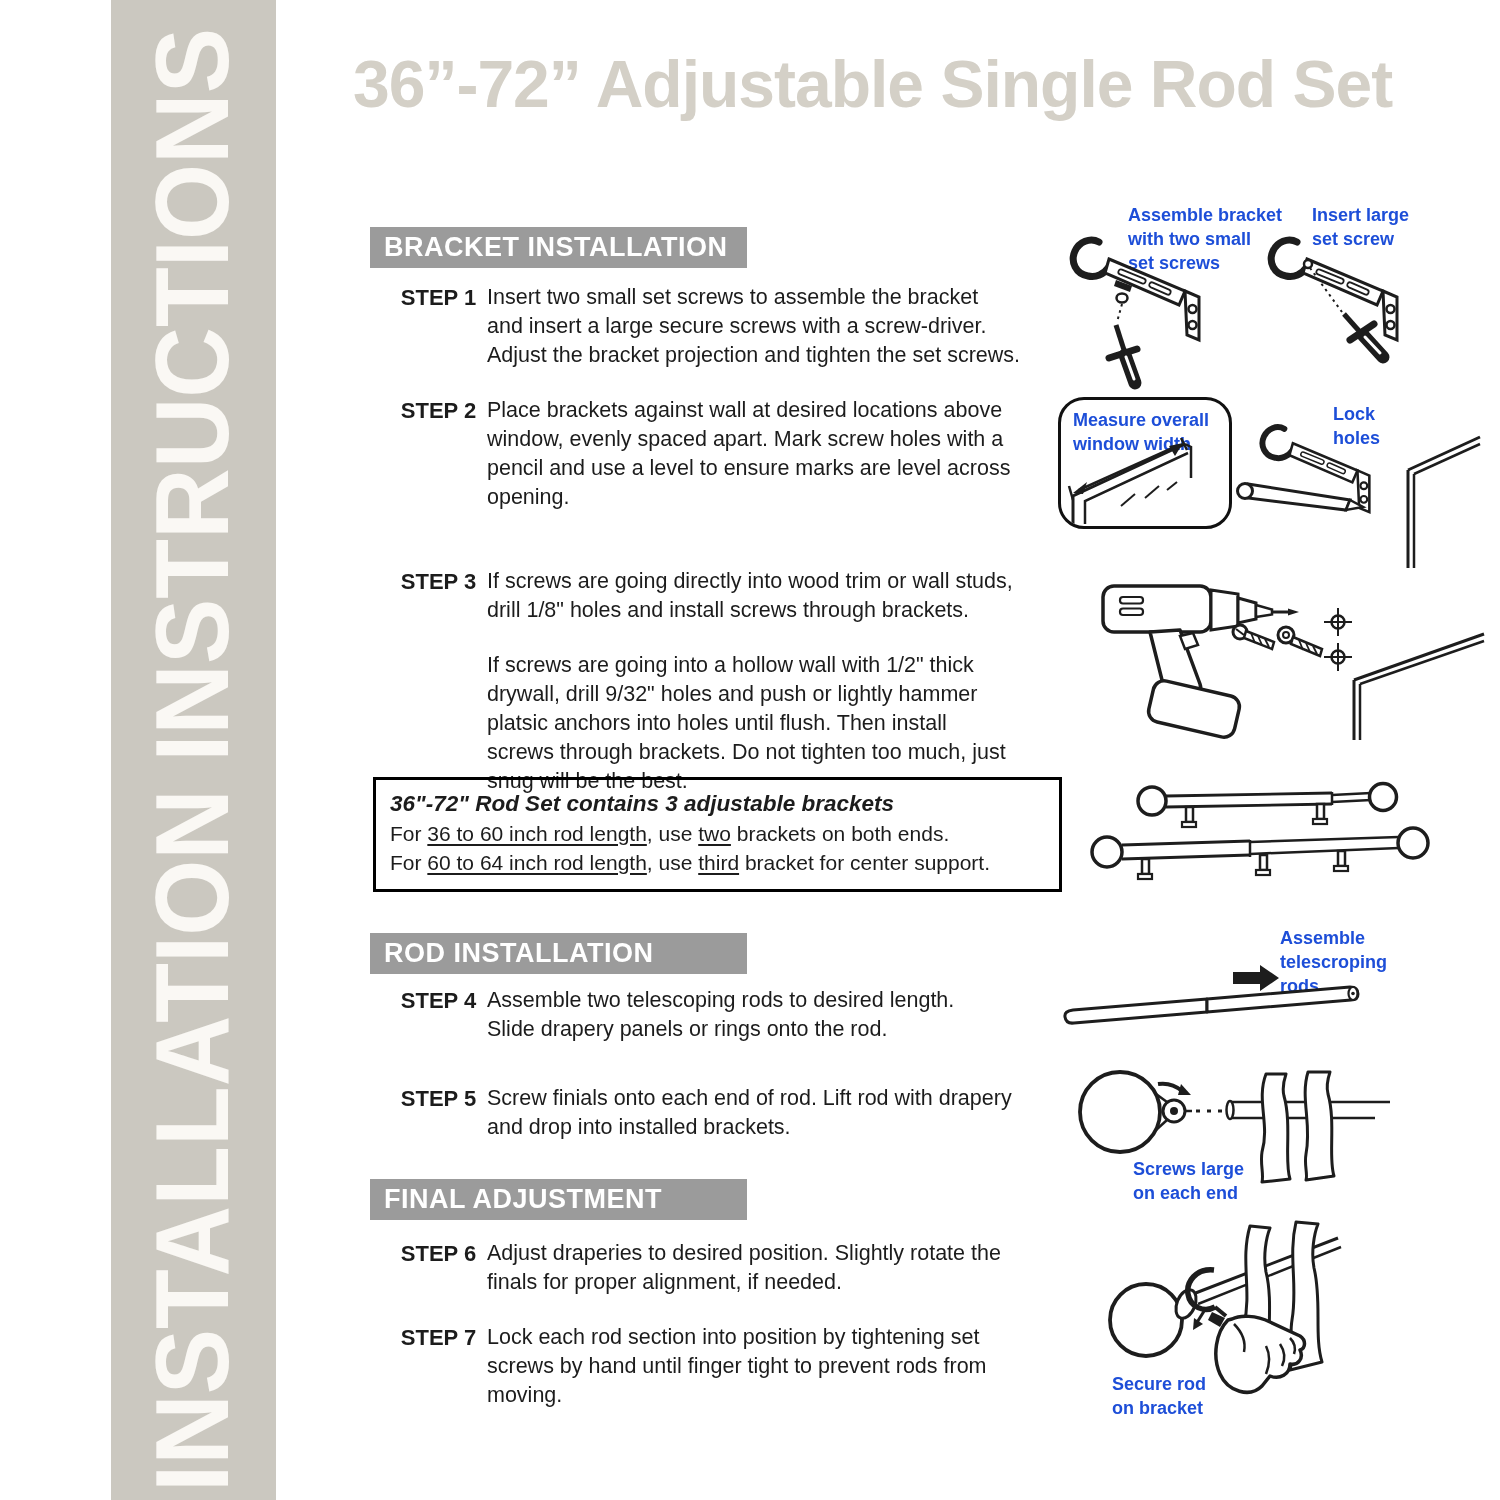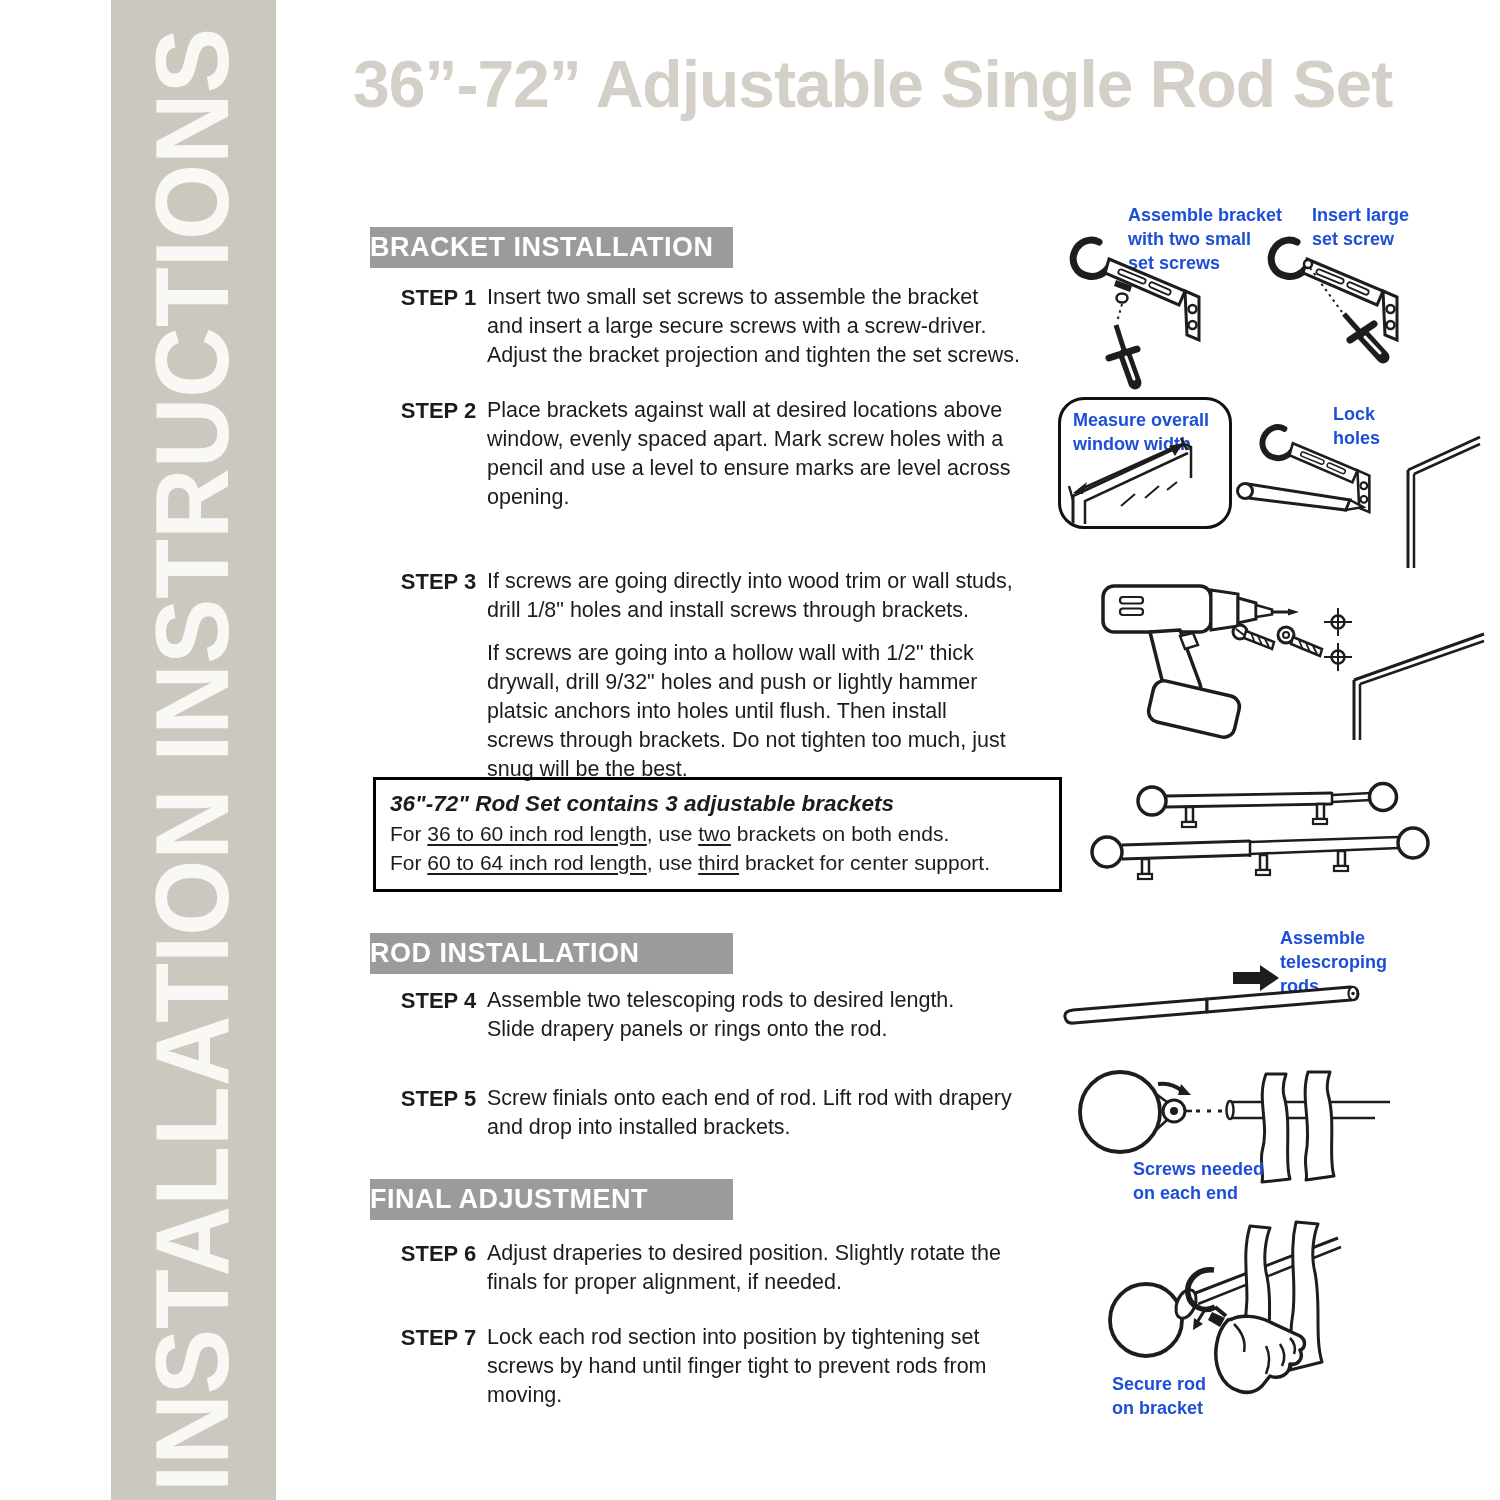--- a/index.html
+++ b/index.html
@@ -18,27 +18,27 @@
   }
   
   .page-title{
     left:353px;top:46px;font-weight:bold;font-size:66px;letter-spacing:-1px;
     color:#d4d0c7;white-space:nowrap;
   }
   
   .section-bar{
     left:370px;width:363px;height:41px;background:#9b9b9b;color:#ffffff;
     font-weight:bold;font-size:27px;letter-spacing:.5px;
-    display:flex;align-items:center;
+    display:flex;align-items:center;padding-left:14px;
   }
   
   .step{display:flex;}
   .step-label{width:97px;flex:0 0 97px;font-weight:bold;font-size:22px;line-height:29px;text-align:center;}
   .step-text{font-size:21.5px;line-height:29px;white-space:pre-line;width:600px;}
-  .para2{margin-top:14px;}
+  .para2{margin-top:26px;}
   
   .note-box{
     left:373px;top:777px;width:655px;border:3px solid #000;
     padding:9px 14px 12px 14px;font-size:21px;line-height:29px;
   }
   .note-title{font-weight:bold;font-style:italic;font-size:22.5px;line-height:30px;}
   .note-line{white-space:nowrap;}
   .u{text-decoration:underline;text-underline-offset:3px;}
   
   .fig-label{font-weight:bold;font-size:18px;line-height:24px;white-space:pre-line;color:#1d4ed8;}
@@ -299,21 +299,21 @@
     <line x1="115" y1="49" x2="122" y2="49" stroke-width="2.5"></line>
     <path d="M88 22 A30 30 0 0 1 112 29" stroke-width="4"></path>
     <polygon points="108,33 121,33 111,22" fill="#1d1d1d" stroke="none"></polygon>
     <line x1="126" y1="49" x2="152" y2="49" stroke-width="3" stroke-dasharray="4 7"></line>
     <ellipse cx="160" cy="48" rx="3.5" ry="9" fill="#fff" stroke-width="2.5"></ellipse>
     <path d="M196 12 C186 38 200 62 192 90 C190 102 194 112 192 120 L220 117 C214 100 222 62 214 34 C212 26 214 18 216 12 Z" fill="#fff" stroke-width="3" stroke-linejoin="round"></path>
     <path d="M238 10 C230 36 242 62 236 92 C234 104 238 112 236 118 L264 114 C258 96 266 60 258 32 C256 24 258 16 260 10 Z" fill="#fff" stroke-width="3" stroke-linejoin="round"></path>
   </g>
 </svg>
 
-<div class="abs fig-label" style="left:1133px;top:1157px">Screws needed
+<div class="abs fig-label" style="left:1133px;top:1157px">Screws large
 on each end</div>
 
 <svg class="abs" style="left:1098px;top:1220px" width="295" height="212" viewBox="0 0 295 212">
   <g fill="none" stroke="#1d1d1d">
     <line x1="95" y1="74" x2="240" y2="18" stroke-width="3"></line>
     <line x1="100" y1="84" x2="243" y2="27" stroke-width="2.5"></line>
     <path d="M152 6 C142 40 154 70 146 105 C143 122 148 140 144 152 L174 146 C167 120 176 84 168 52 C165 36 168 18 172 8 Z" fill="#fff" stroke-width="3" stroke-linejoin="round"></path>
     <path d="M198 2 C190 36 200 66 194 100 C191 118 196 136 192 150 L224 142 C216 116 224 80 216 48 C213 32 216 14 220 4 Z" fill="#fff" stroke-width="3" stroke-linejoin="round"></path>
     <circle cx="48" cy="100" r="36" fill="#fff" stroke-width="3.8"></circle>
     <ellipse cx="88" cy="84" rx="9" ry="15" transform="rotate(22 88 84)" fill="#fff" stroke-width="3"></ellipse>

